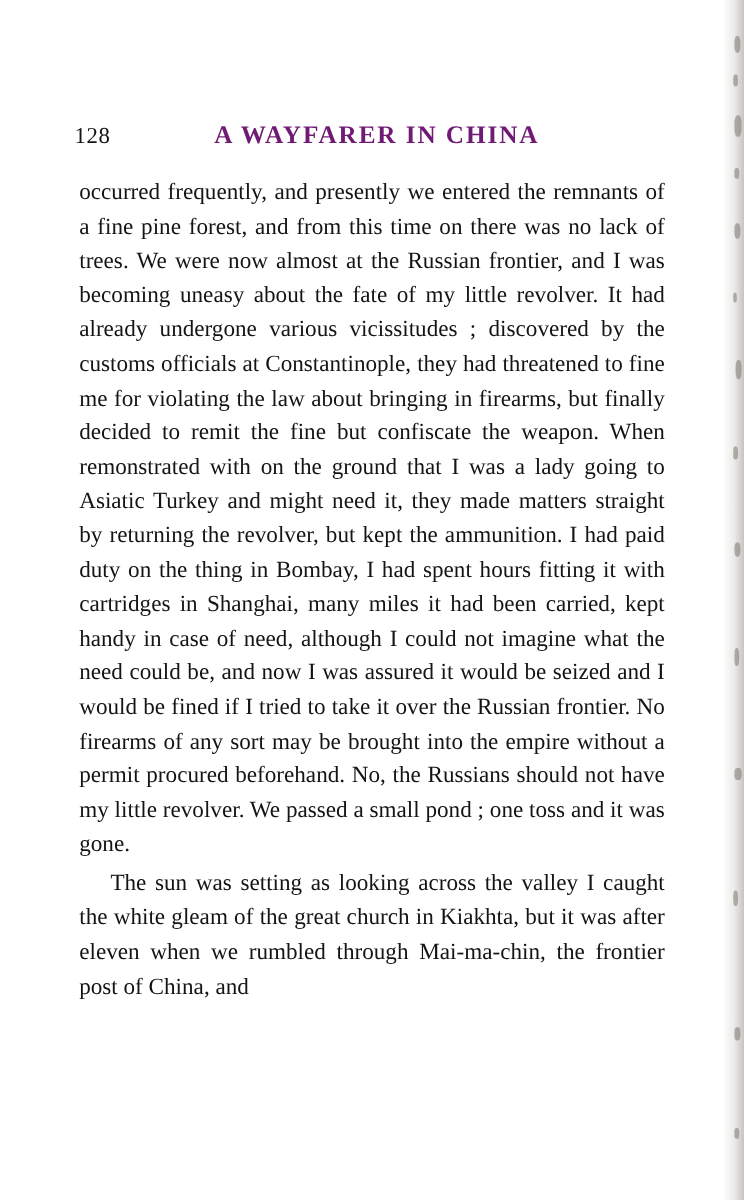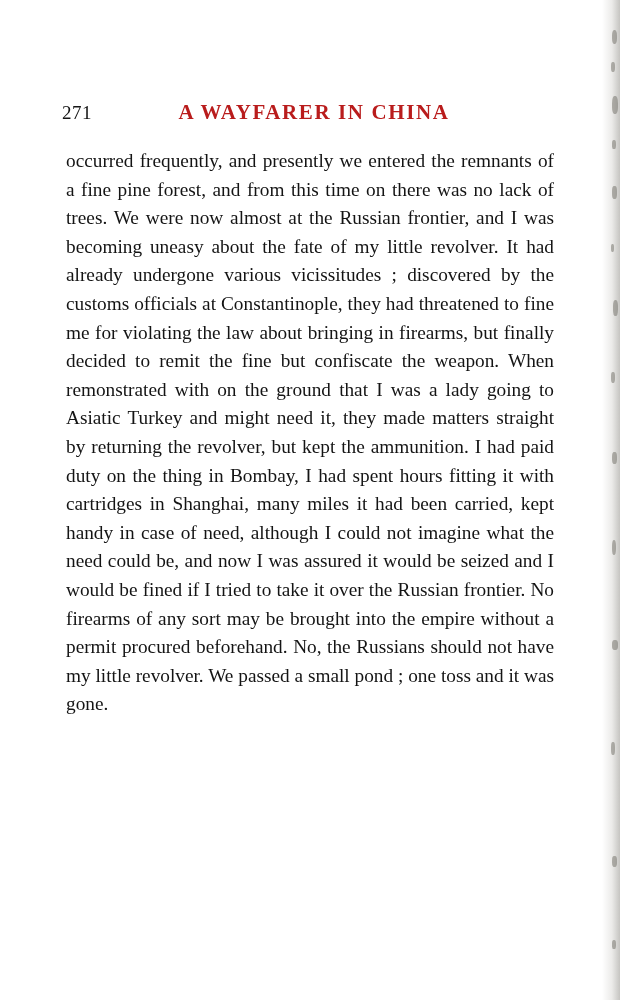--- a/index.html
+++ b/index.html
@@ -55,21 +55,21 @@
     letter-spacing: 0.5px;
     font-family: "Liberation Serif", serif;
     color: #141414;
   }
   .running-title {
     flex: 1;
     text-align: center;
     font-size: 21px;
     letter-spacing: 1.6px;
     font-weight: 700;
-    color: #b91c1c;
+    color: #701a75;
     padding-right: 26px;
     white-space: nowrap;
   }
 
   .body-text {
     position: absolute;
     left: 62px;
     top: 143px;
     width: 496px;
     font-size: 19.3px;
@@ -95,26 +95,27 @@
   .body-text p:last-child {
     text-align: justify;
   }
 </style>
 </head>
 <body>
 
 <div class="page">
 
   <div class="page-header">
-    <span class="folio">271</span>
+    <span class="folio">128</span>
     <span class="running-title">A  WAYFARER  IN  CHINA</span>
   </div>
 
   <div class="body-text">
     <p>occurred frequently, and presently we entered the remnants of a fine pine forest, and from this time on there was no lack of trees. We were now almost at the Russian frontier, and I was becoming uneasy about the fate of my little revolver. It had already undergone various vicissitudes ; discovered by the customs officials at Constantinople, they had threatened to fine me for violating the law about bringing in firearms, but finally decided to remit the fine but confiscate the weapon. When remonstrated with on the ground that I was a lady going to Asiatic Turkey and might need it, they made matters straight by returning the revolver, but kept the ammunition. I had paid duty on the thing in Bombay, I had spent hours fitting it with cartridges in Shanghai, many miles it had been carried, kept handy in case of need, although I could not imagine what the need could be, and now I was assured it would be seized and I would be fined if I tried to take it over the Russian frontier. No firearms of any sort may be brought into the empire without a permit procured beforehand. No, the Russians should not have my little revolver. We passed a small pond ; one toss and it was gone.</p>
+    <p class="indent">The sun was setting as looking across the valley I caught the white gleam of the great church in Kiakhta, but it was after eleven when we rumbled through Mai-ma-chin, the frontier post of China, and</p>
   </div>
 
 </div>
 
 <div class="scan-edge">
   <div class="scan-speck" style="top:30px; right:3px; width:5px; height:14px;"></div>
   <div class="scan-speck" style="top:62px; right:5px; width:4px; height:10px;"></div>
   <div class="scan-speck" style="top:96px; right:2px; width:6px; height:18px;"></div>
   <div class="scan-speck" style="top:140px; right:4px; width:4px; height:9px;"></div>
   <div class="scan-speck" style="top:186px; right:3px; width:5px; height:13px;"></div>

